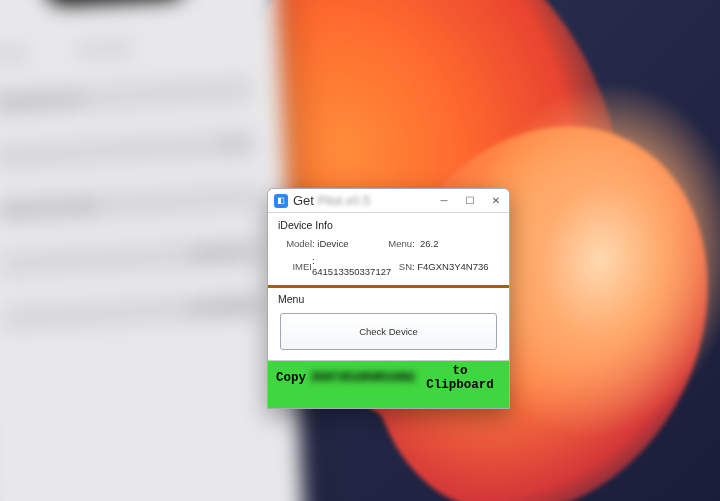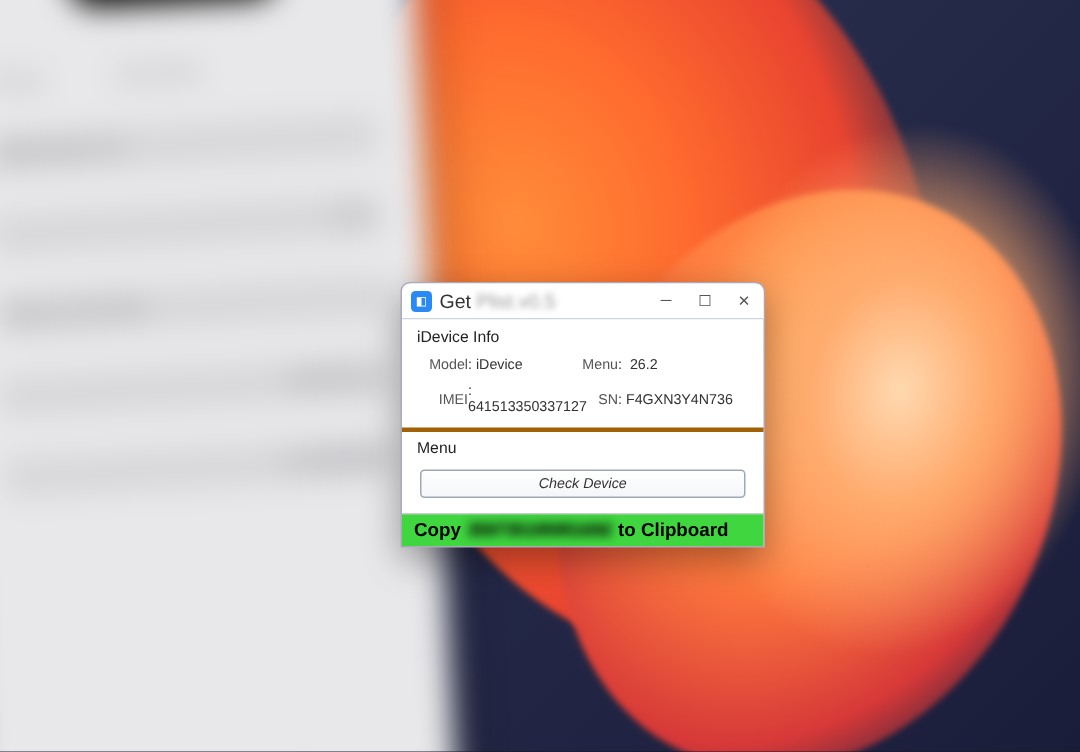--- a/index.html
+++ b/index.html
@@ -173,44 +173,44 @@
       border-top: 3px solid #a16207;
     }
     
     .menu-buttons {
       display: flex;
       gap: 12px;
       padding: 4px 12px 10px;
     }
     .action-btn {
       flex: 1;
-      height: 19px;
+      height: 37px;
       border: 1px solid #9fa6b4;
       border-radius: 3px;
       background: linear-gradient(#fff, #f4f6f9);
       font-size: 9.5px;
       color: #333;
       cursor: pointer;
       display: flex;
       align-items: center;
       justify-content: center;
-      font-style: italic;
     }
     
     .status-bar {
       background: #3fd63f;
       border-top: 1px solid #ccc;
-      padding: 3px 8px 4px;
+      padding: 3px 8px 16px;
       display: flex;
       align-items: center;
       gap: 4px;
       font-size: 12.5px;
-      font-family: Liberation Sans, sans-serif;
+      font-family: Liberation Mono, monospace;
       font-weight: bold;
       color: #000;
+      text-align: center;
     }
     .status-val {
       filter: blur(3.2px);
       letter-spacing: -0.5px;
     }
   </style>
 </head>
 <body>
 
 <div class="wallpaper">

